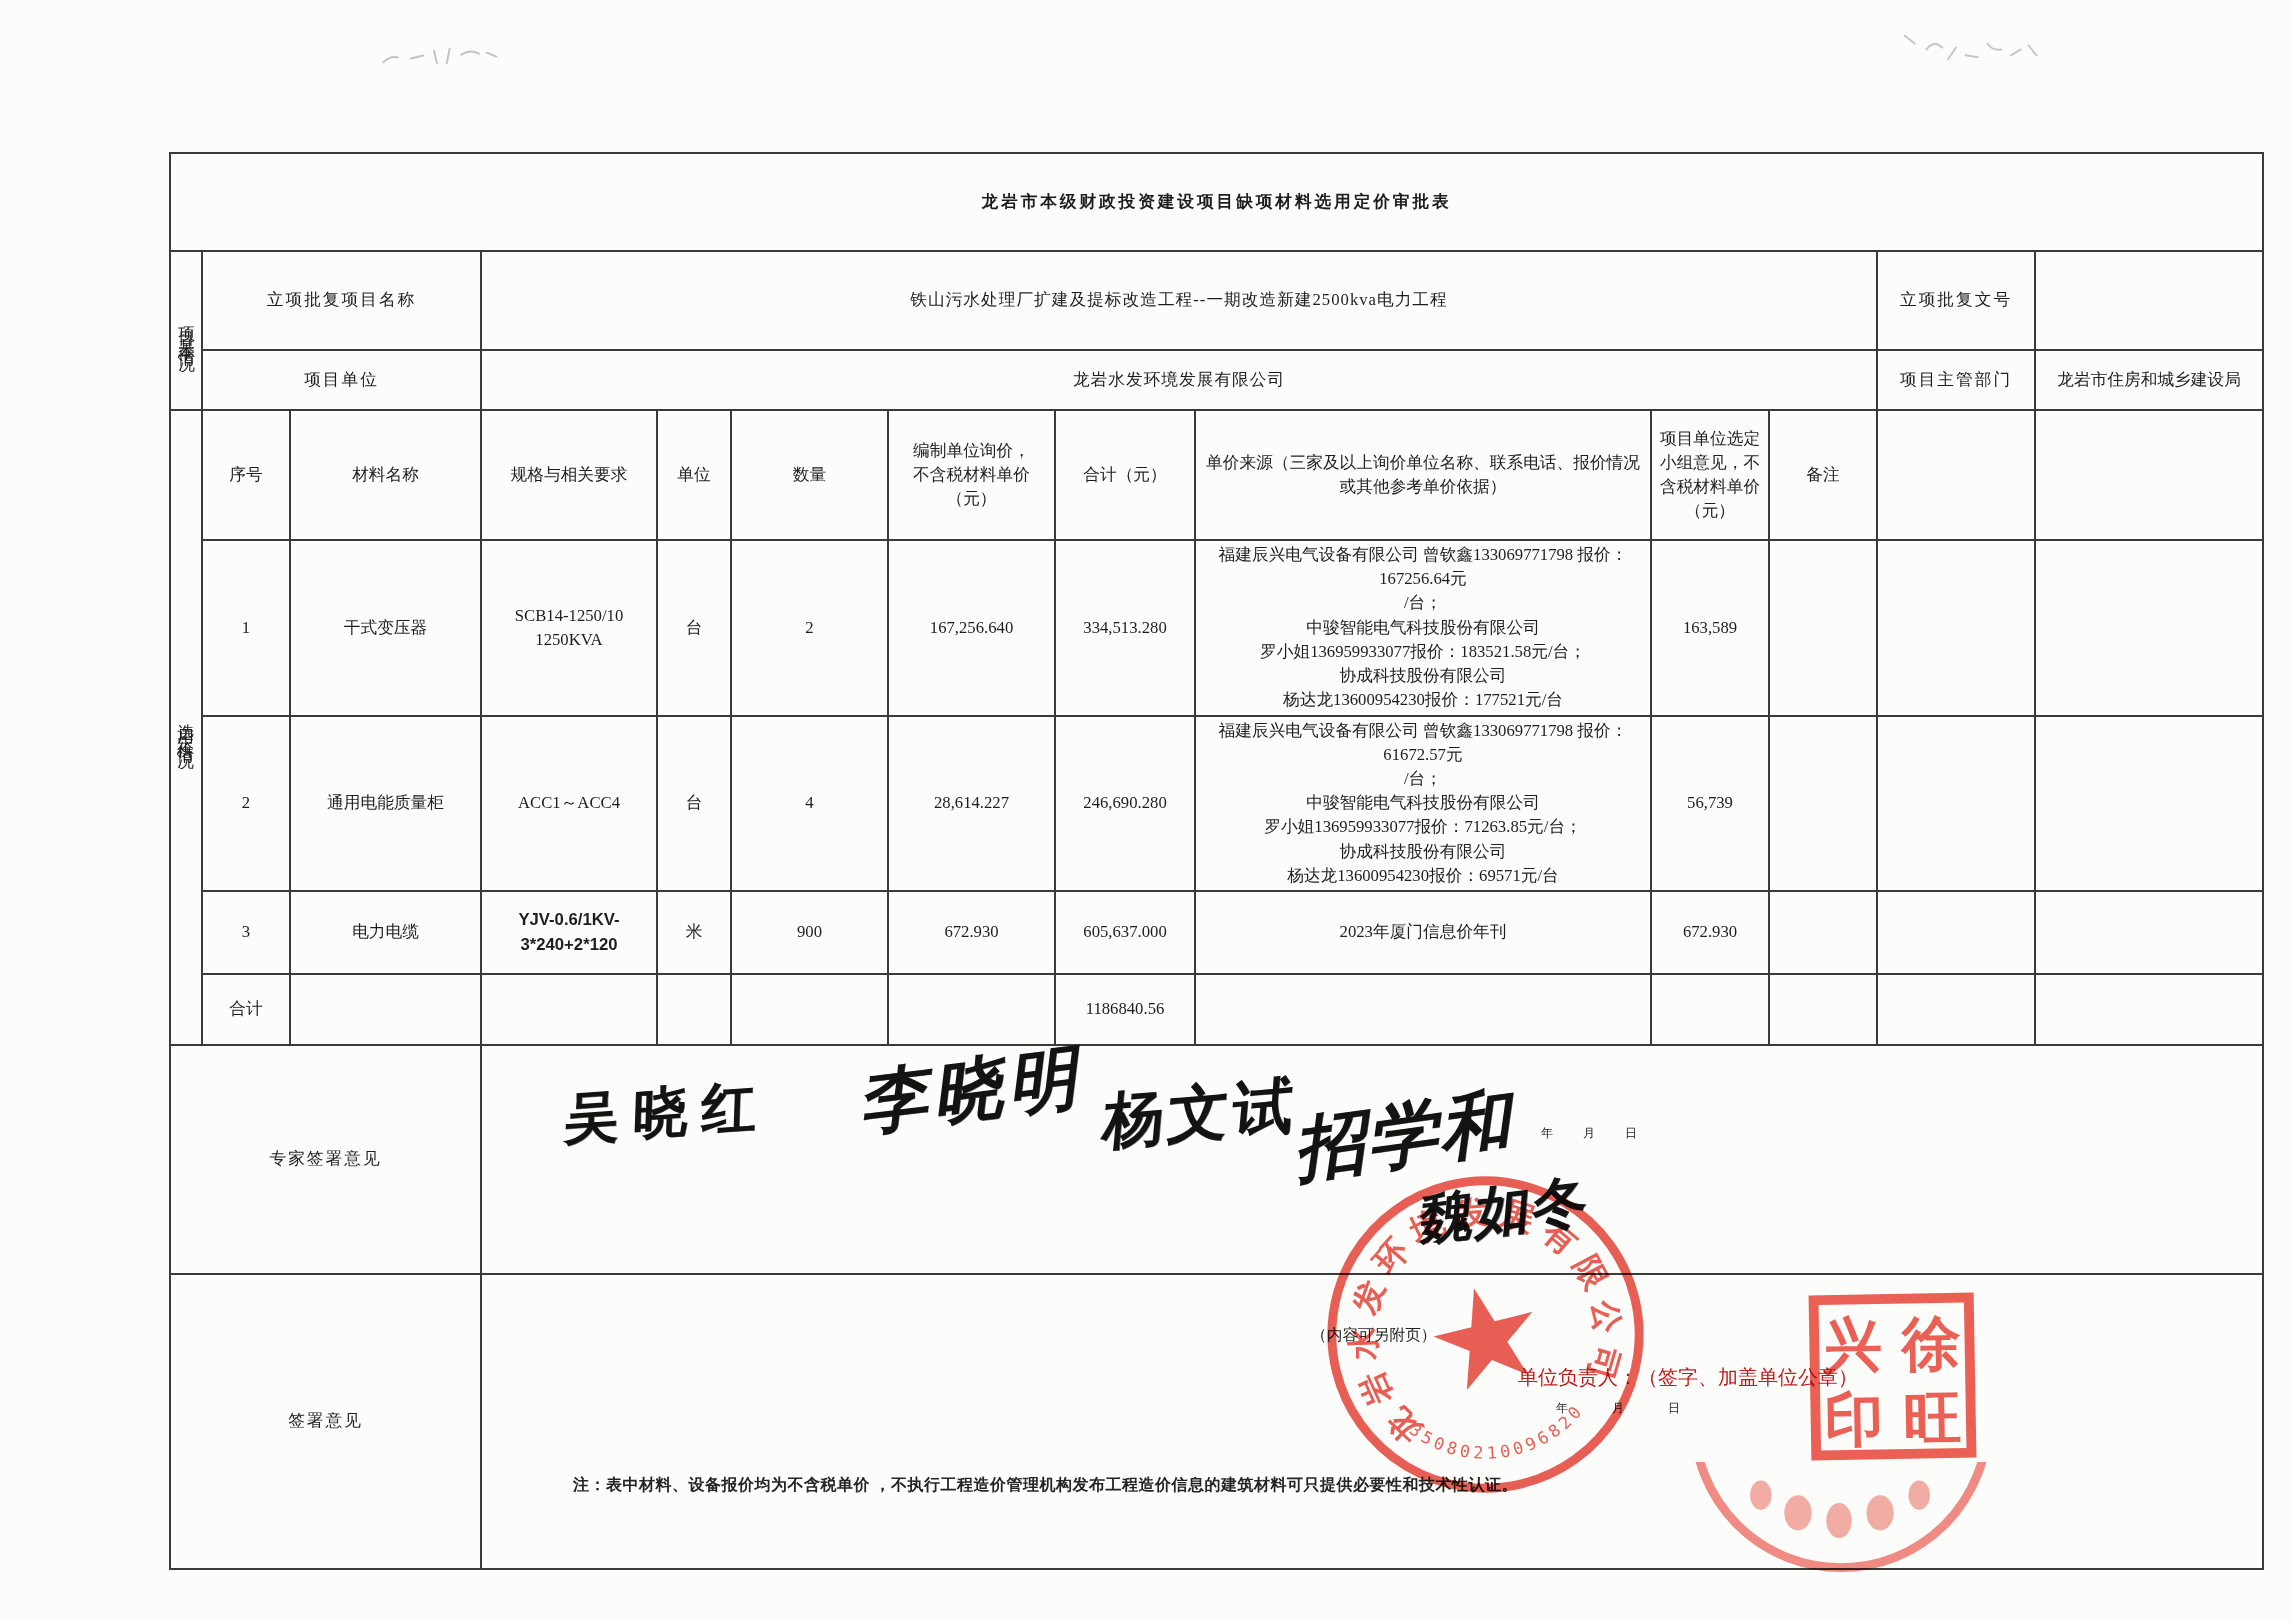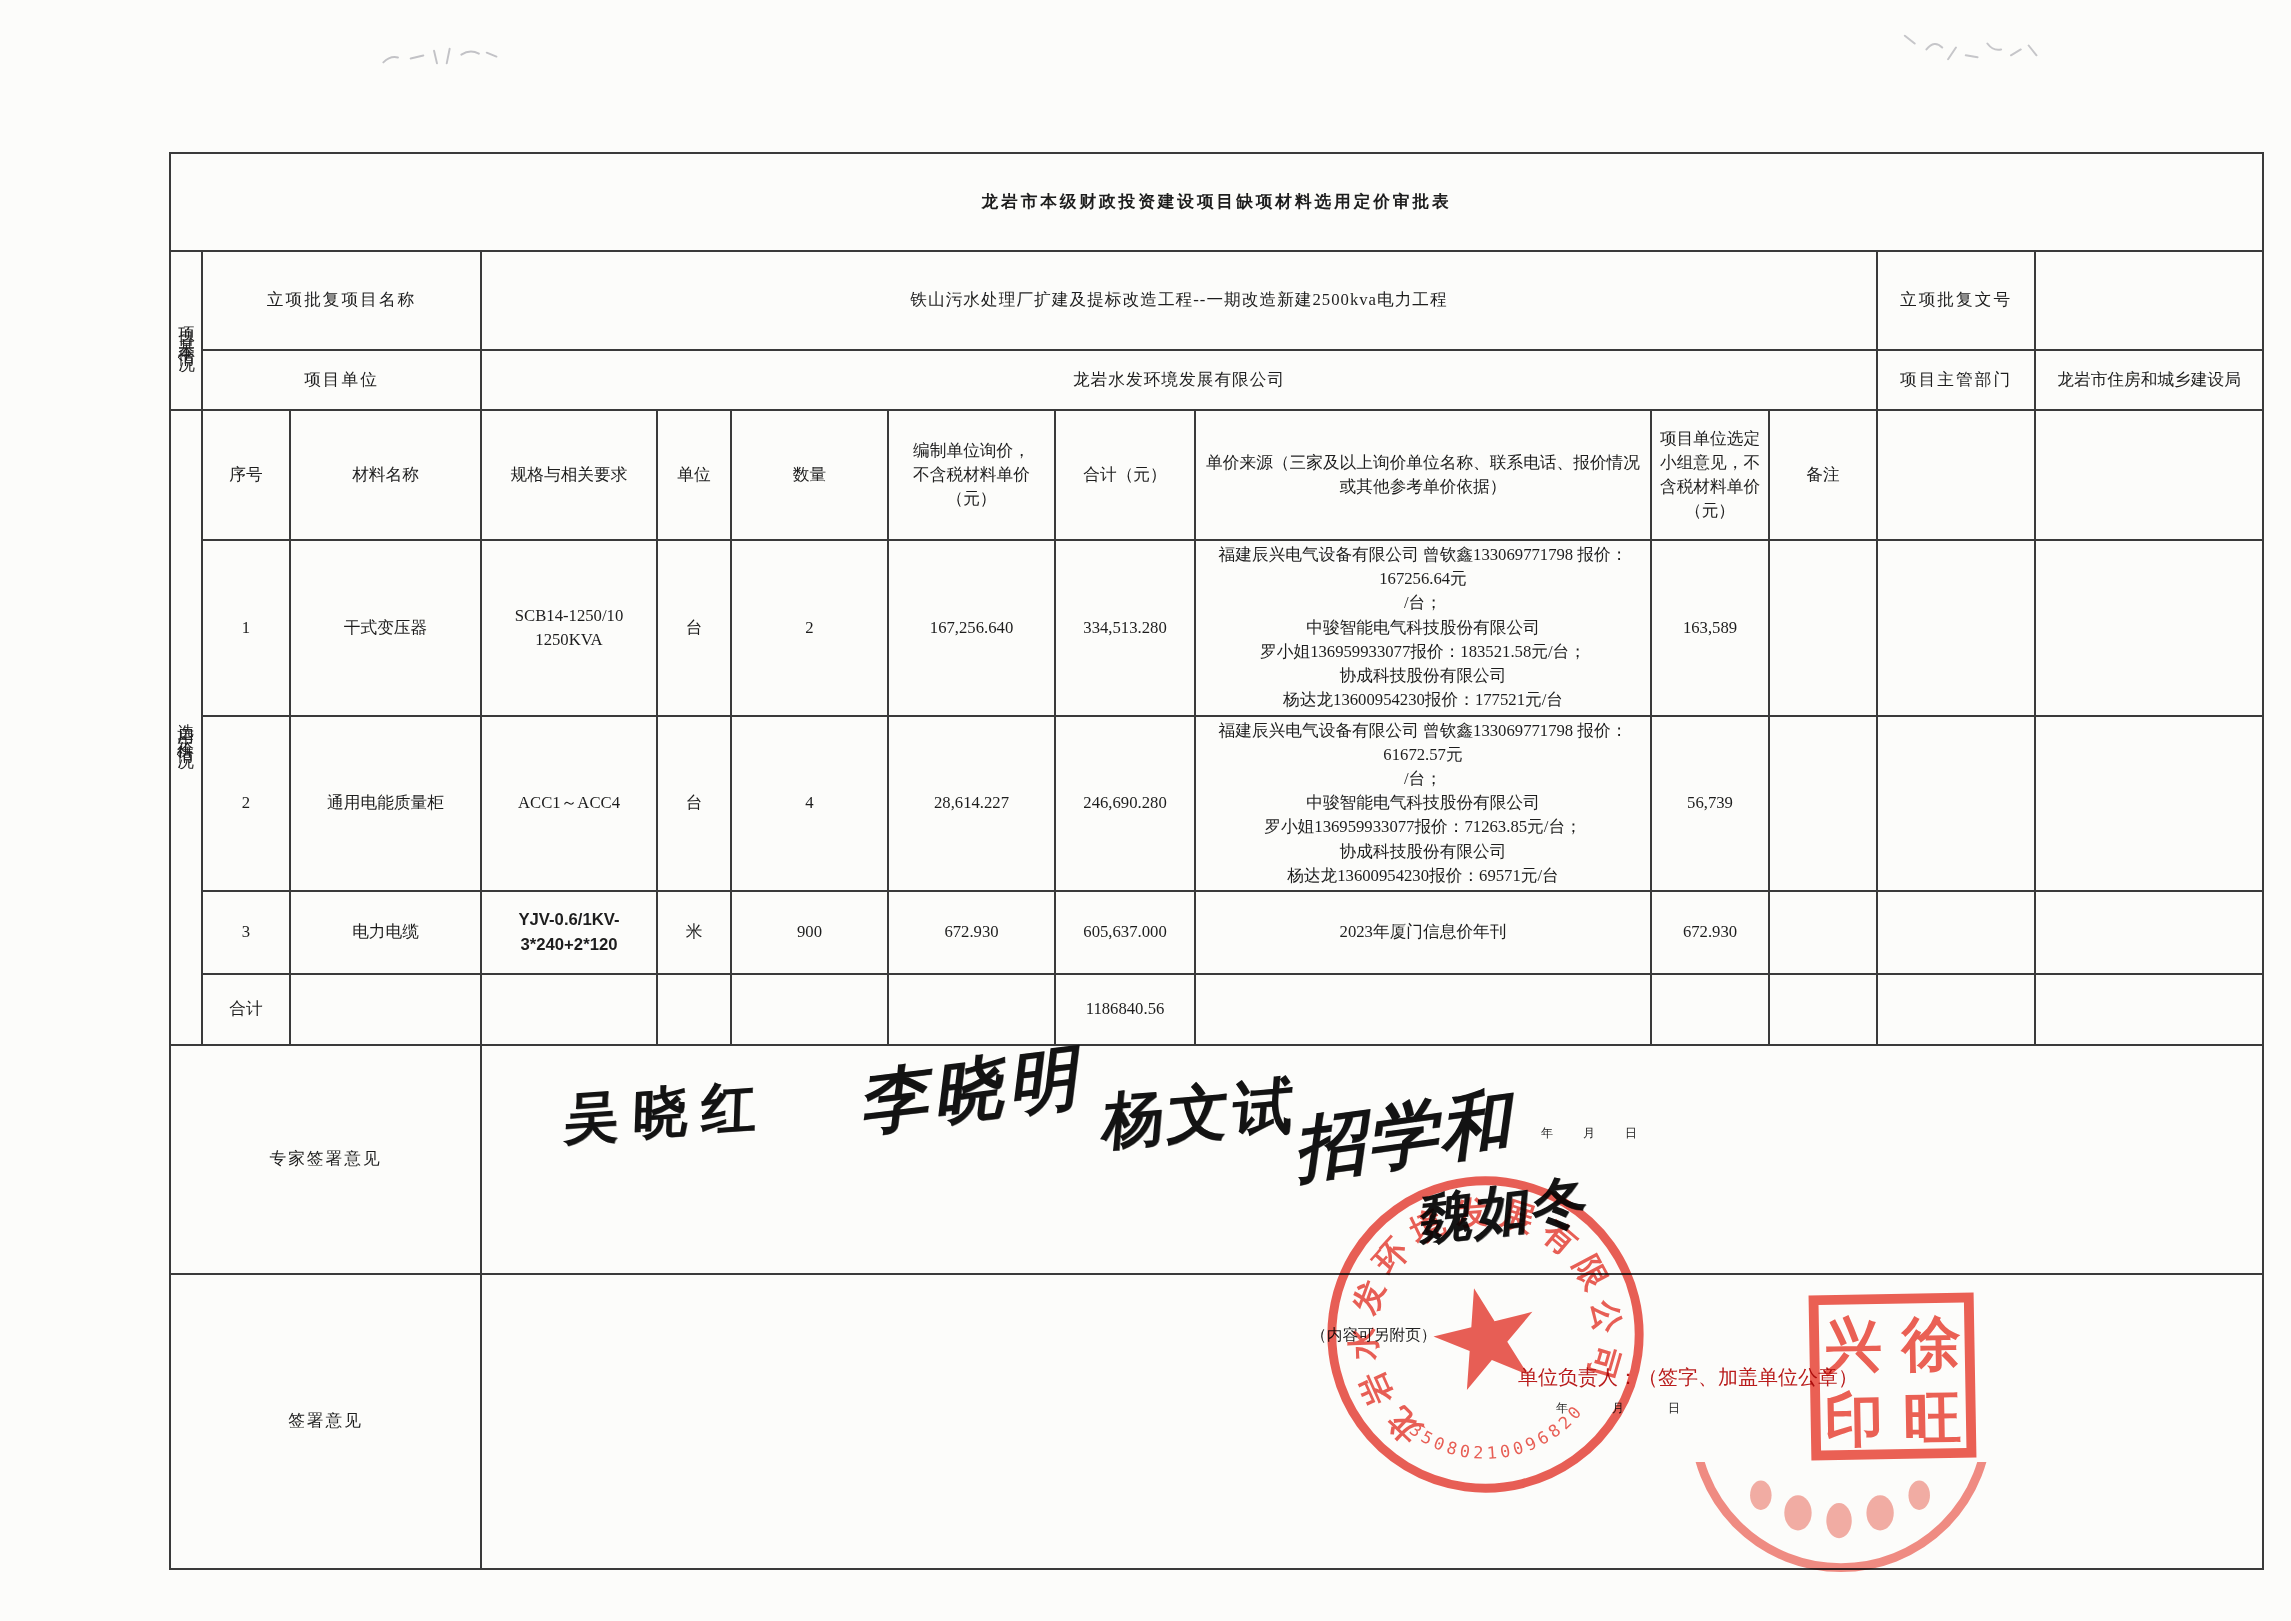--- a/index.html
+++ b/index.html
@@ -212,20 +212,21 @@
       <td colspan="10"></td>
     </tr>
 
     <tr style="height:295px">
       <td class="siglabel" colspan="3">签署意见</td>
       <td colspan="10"></td>
     </tr>
   </tbody>
     </table>
 
+  <div class="footnote">注：表中材料、设备报价均为不含税单价 ，不执行工程造价管理机构发布工程造价信息的建筑材料可只提供必要性和技术性认证。</div>
 
   <div class="overlay">
 
     <span class="sig sig1">吴晓红</span>
     <span class="sig sig2">李晓明</span>
     <span class="sig sig3">杨文试</span>
     <span class="sig sig4">招学和</span>
     <span class="sig sig5">魏如冬</span>
 
     <span class="datetext d-expert">年　　月　　日</span>

